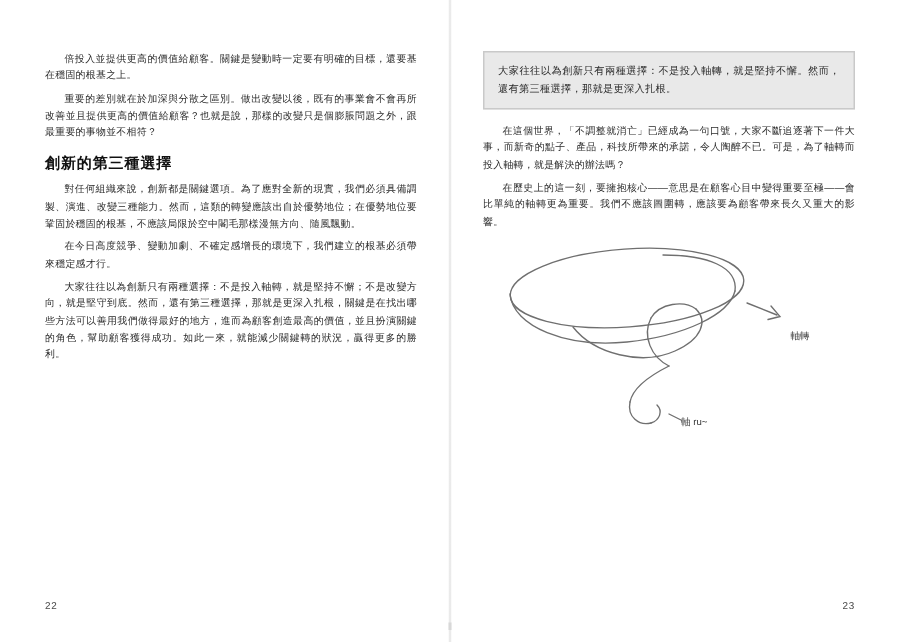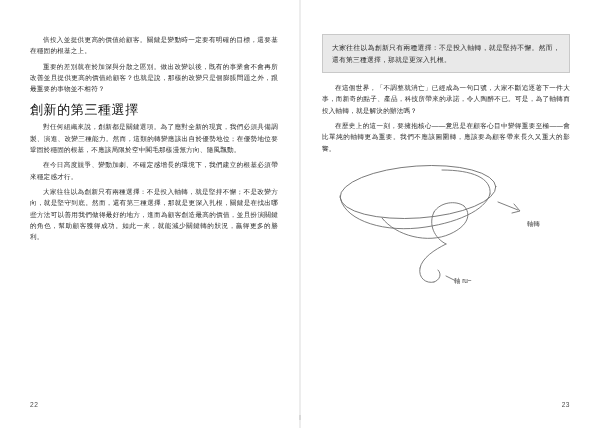--- a/index.html
+++ b/index.html
@@ -43,22 +43,22 @@
     font-size: 6.6px;
     line-height: 11.3px;
     color: #2b2b2b;
     text-align: justify;
     text-indent: 13px;
     letter-spacing: 0.2px;
   }
 
   h2.heading {
     margin: 9px 0 5px 0;
-    font-size: 13px;
-    font-weight: normal;
+    font-size: 10px;
+    font-weight: bold;
     color: #111;
     letter-spacing: 0.6px;
     line-height: 13px;
   }
 
   .callout {
     box-sizing: border-box;
     background: #e9e9e9;
     border: 0.8px solid #c9c9c9;
     padding: 7px 9px;

